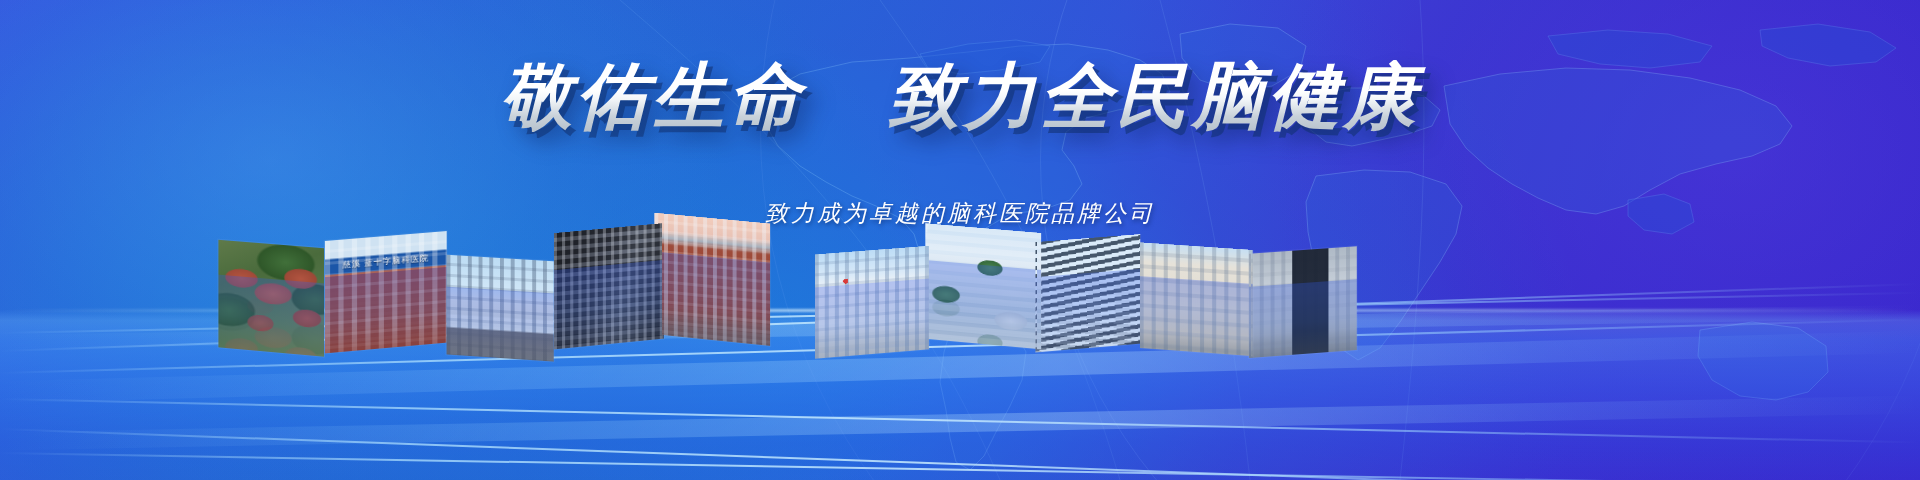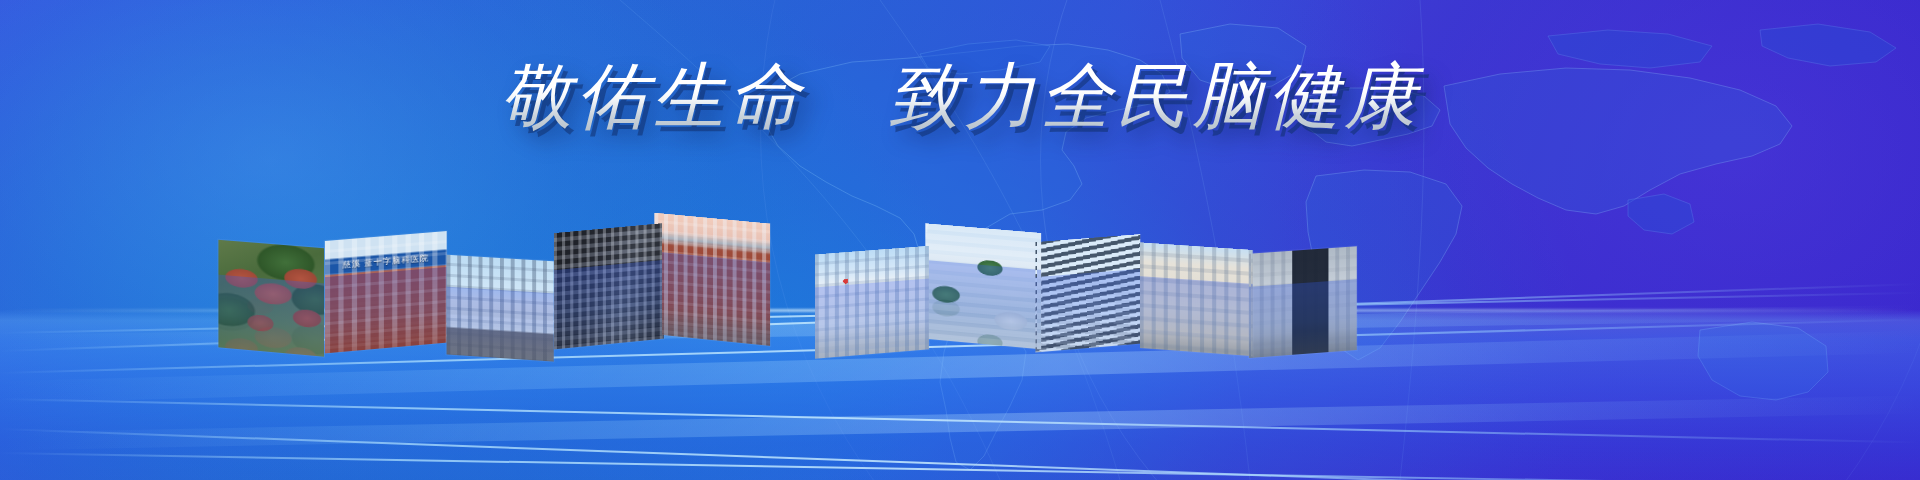--- a/index.html
+++ b/index.html
@@ -55,21 +55,21 @@
     border:1px solid rgba(150,190,255,.10);
     pointer-events:none;
   }
 
   
   .headline {
     position:absolute; left:0; right:0; top:60px;
     text-align:center;
     font-size:72px;
     line-height:1;
-    font-weight:normal;
+    font-weight:bold;
     font-style:italic;
     letter-spacing:4px;
     white-space:nowrap;
     background:linear-gradient(180deg,#ffffff 0%,#ffffff 42%,#f2f5f8 55%,#c9d2da 78%,#b6c1cc 100%);
     -webkit-background-clip:text;
     background-clip:text;
     color:transparent;
     -webkit-text-fill-color:transparent;
     filter:drop-shadow(5px 6px 0px rgba(16,48,110,.55)) drop-shadow(9px 10px 10px rgba(8,26,80,.40));
   }
@@ -285,20 +285,21 @@
       </g>
     </svg>
   </div>
 
   <div class="headline">
     <span>敬佑生命</span>
     <span class="gap"></span>
     <span>致力全民脑健康</span>
   </div>
 
+  <div class="subtitle">致力成为卓越的脑科医院品牌公司</div>
 
   <div class="horizon"></div>
   <div class="floor">
     <div class="band" style="top:10px;  height:14px; transform:rotate(-0.9deg);"></div>
     <div class="band" style="top:46px;  height:22px; transform:rotate(-1.5deg);"></div>
     <div class="band" style="top:104px; height:18px; transform:rotate(-1.1deg);"></div>
     <div class="streak" style="top:22px;  transform:rotate(-1.2deg);"></div>
     <div class="streak" style="top:40px;  transform:rotate(-2.0deg);"></div>
     <div class="streak" style="top:62px;  transform:rotate(-1.6deg);"></div>
     <div class="streak" style="top:88px;  transform:rotate( 1.3deg);"></div>

